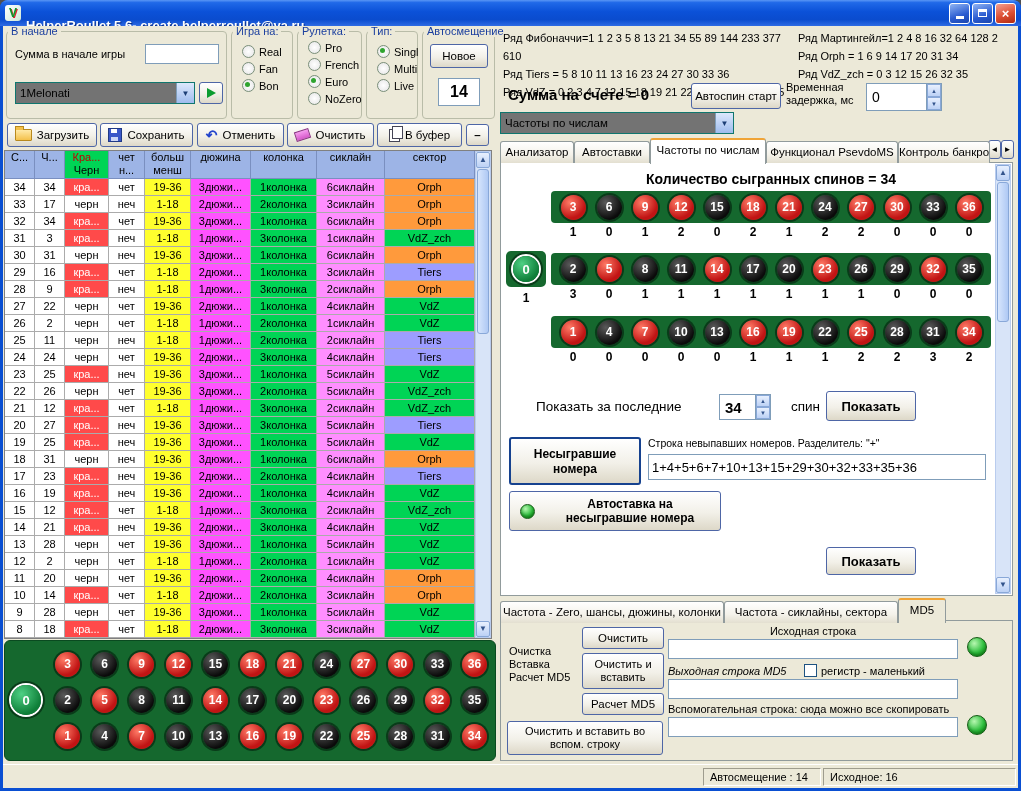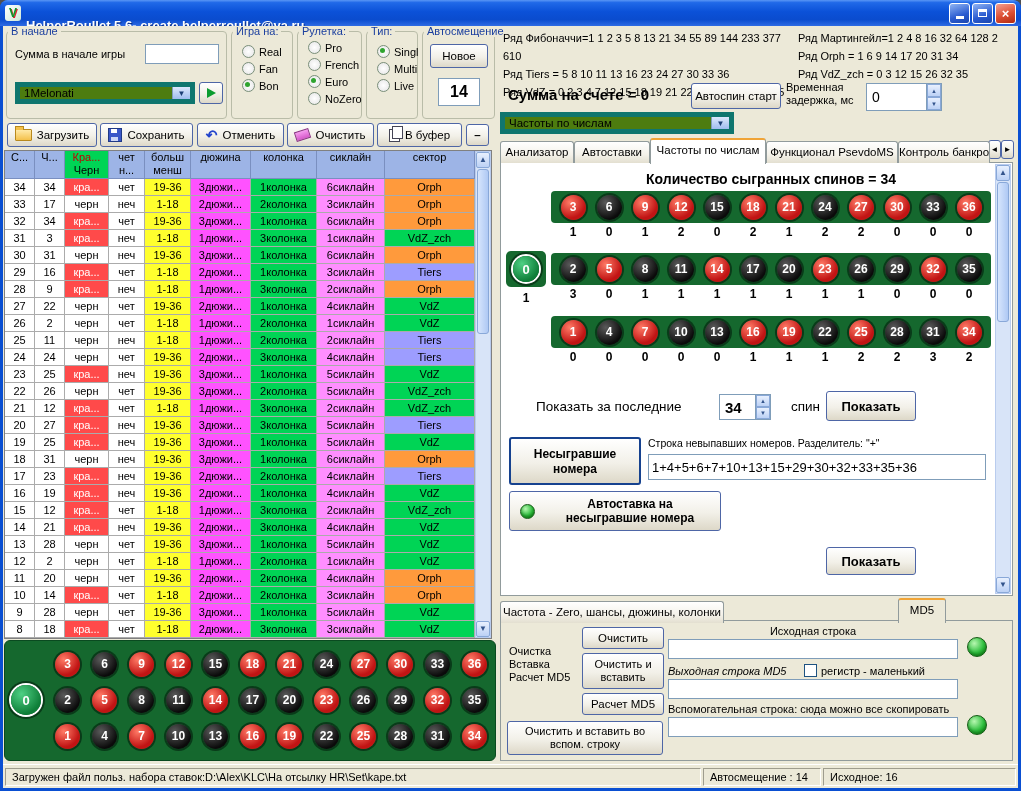--- a/index.html
+++ b/index.html
@@ -25,21 +25,21 @@
   .opts{position:absolute;left:4px;top:11px;right:2px;}
   .rrow{display:flex;align-items:center;gap:4px;padding:2px 0 2px 6px;font-size:11px;height:13px;}
   .radio{width:11px;height:11px;border-radius:50%;border:1px solid #7a8f7a;background:radial-gradient(#ffffff,#e4e4e4);flex:0 0 auto;}
   .radio.sel{position:relative;}
   .radio.sel::after{content:'';position:absolute;width:5px;height:5px;border-radius:50%;background:#2FA42F;margin:2px;display:block;}
   
   .btn{background:linear-gradient(#ffffff,#F2F0E8 55%,#DDD8C8);border:1px solid #4E66A6;border-radius:3px;font-size:11.5px;color:#000;
     display:flex;align-items:center;justify-content:center;gap:5px;box-sizing:border-box;cursor:default;text-align:center;}
   .btn.bold{font-weight:bold;}
   .input{background:#fff;border:1px solid #7F9DB9;font-size:12px;font-family:"Liberation Sans",sans-serif;padding:1px 3px;box-sizing:border-box;}
-  .combo{background:#4d7c0f;border:5px solid #0f766e;display:flex;align-items:center;box-sizing:border-box;}
+  .combo{background:#737373;border:1px solid #0f766e;display:flex;align-items:center;box-sizing:border-box;}
   .combo .cv{flex:1;font-size:11.5px;padding-left:4px;white-space:nowrap;overflow:hidden;}
   .combo .carr{width:17px;align-self:stretch;background:linear-gradient(#DCE8FC,#9FBCEE);border-left:1px solid #7F9DB9;color:#1B3D74;
     font-size:8px;display:flex;align-items:center;justify-content:center;}
   .spinbox{background:#fff;border:1px solid #7F9DB9;display:flex;box-sizing:border-box;}
   .spinbox .sv{flex:1;display:flex;align-items:center;padding-left:5px;font-size:14px;}
   .spud{width:14px;display:flex;flex-direction:column;border-left:1px solid #7F9DB9;}
   .spud div{flex:1;background:linear-gradient(#E8F0FE,#BCD1F5);border:1px solid #89A8D8;font-size:6px;color:#33548C;
     display:flex;align-items:center;justify-content:center;}
   
   .ic-folder{width:15px;height:10px;background:linear-gradient(#FFE9A6,#F4C14B);border:1px solid #B8891D;border-radius:1px;position:relative;}
@@ -924,20 +924,21 @@
           <span>1</span>
           <span>2</span>
           <span>2</span>
           <span>3</span>
           <span>2</span>
         </div>
       </div>
 
     <div id="tabs-bottom">
         <div class="btab" style="left: 0px; width: 224px;">Частота - Zero, шансы, дюжины, колонки</div>
+        <div class="btab" style="left: 224px; width: 174px;">Частота - сиклайны, сектора</div>
         <div class="btab active" style="left: 398px; width: 48px;">MD5</div>
       </div>
     <div id="md5-page">
       <div class="lab" id="md5-left-label" style="left:8px;top:24px;width:68px;line-height:13px;">
           <div>Очистка</div>
           <div>Вставка</div>
           <div>Расчет MD5</div>
         </div>
       <div class="btn abs" style="left:81px;top:6px;width:82px;height:22px;">Очистить</div>
       <div class="btn abs" style="left:81px;top:32px;width:82px;height:36px;font-size:11px;line-height:13px;padding:2px;">Очистить и вставить</div>
@@ -954,19 +955,18 @@
         <span style="font-size:11px;">регистр  - маленький</span>
       </div>
       <input class="input abs" style="left: 167px; top: 58px; width: 290px; height: 20px;" value="">
 
       <div class="lab" style="left:167px;top:82px;">Вспомогательная строка: сюда можно все скопировать</div>
       <input class="input abs" style="left: 167px; top: 96px; width: 290px; height: 20px;" value="">
       <div class="led abs" style="left:466px;top:94px;"></div>
     </div>
 
     <div id="statusbar">
-      <div class="sect" style="left:2px;width:696px;">Загружен файл польз. набора ставок:D:\Alex\KLC\На отсылку HR\Set\kape.txt</div>
       <div class="sect" style="left:700px;width:118px;">Автосмещение : 14</div>
       <div class="sect" style="left:820px;width:193px;">Исходное: 16</div>
     </div>
 
   </div>
 </div>
 
 </body></html>

